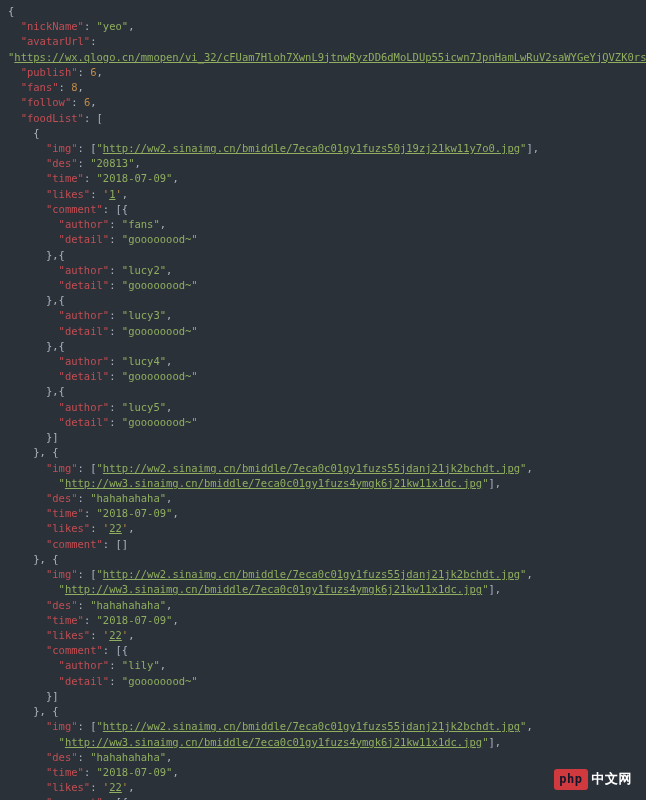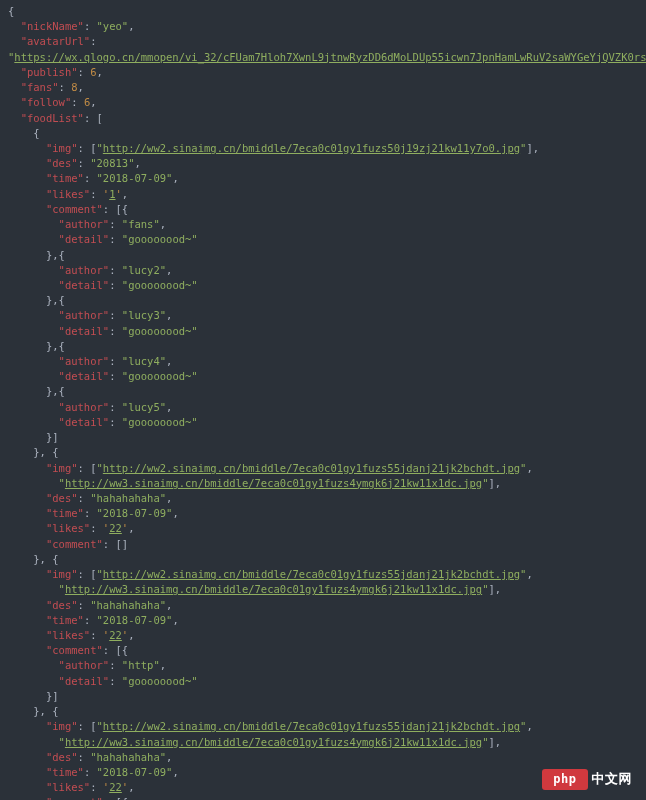--- a/index.html
+++ b/index.html
@@ -26,23 +26,23 @@
     bottom: 10px;
     right: 14px;
     font-size: 13px;
     font-weight: bold;
     color: #ffffff;
     letter-spacing: 0.5px;
   }
   .watermark .logo {
     display: inline-block;
     background: #d0393e;
-    color: #ffffff;
+    color: #0f172a;
     border-radius: 3px;
-    padding: 2px 11px;
+    padding: 2px 5px;
     margin-right: 4px;
     font-size: 12px;
   }
 </style>
 </head>
 <body>
 
 <div class="code"><span class="pn">{</span>
   <span class="ky">"nickName"</span><span class="pn">: </span><span class="st">"<span>yeo</span>"</span><span class="pn">,</span>
   <span class="ky">"avatarUrl"</span><span class="pn">:</span>
@@ -79,21 +79,21 @@
       <span class="ky">"time"</span><span class="pn">: </span><span class="st">"<span>2018-07-09</span>"</span><span class="pn">,</span>
       <span class="ky">"likes"</span><span class="pn">: </span><span class="nm">'<span class="lk">22</span>'</span><span class="pn">,</span>
       <span class="ky">"comment"</span><span class="pn">: []</span>
     <span class="pn">}, {</span>
       <span class="ky">"img"</span><span class="pn">: [</span><span class="st">"<span class="lk">http://ww2.sinaimg.cn/bmiddle/7eca0c01gy1fuzs55jdanj21jk2bchdt.jpg</span>"</span><span class="pn">,</span>
         <span class="st">"<span class="lk">http://ww3.sinaimg.cn/bmiddle/7eca0c01gy1fuzs4ymgk6j21kw11x1dc.jpg</span>"</span><span class="pn">],</span>
       <span class="ky">"des"</span><span class="pn">: </span><span class="st">"<span>hahahahaha</span>"</span><span class="pn">,</span>
       <span class="ky">"time"</span><span class="pn">: </span><span class="st">"<span>2018-07-09</span>"</span><span class="pn">,</span>
       <span class="ky">"likes"</span><span class="pn">: </span><span class="nm">'<span class="lk">22</span>'</span><span class="pn">,</span>
       <span class="ky">"comment"</span><span class="pn">: [{</span>
-        <span class="ky">"author"</span><span class="pn">: </span><span class="st">"<span>http</span>"</span><span class="pn">,</span>
+        <span class="ky">"author"</span><span class="pn">: </span><span class="st">"<span>lily</span>"</span><span class="pn">,</span>
         <span class="ky">"detail"</span><span class="pn">: </span><span class="st">"<span>goooooood~</span>"</span>
       <span class="pn">}]</span>
     <span class="pn">}, {</span>
       <span class="ky">"img"</span><span class="pn">: [</span><span class="st">"<span class="lk">http://ww2.sinaimg.cn/bmiddle/7eca0c01gy1fuzs55jdanj21jk2bchdt.jpg</span>"</span><span class="pn">,</span>
         <span class="st">"<span class="lk">http://ww3.sinaimg.cn/bmiddle/7eca0c01gy1fuzs4ymgk6j21kw11x1dc.jpg</span>"</span><span class="pn">],</span>
       <span class="ky">"des"</span><span class="pn">: </span><span class="st">"<span>hahahahaha</span>"</span><span class="pn">,</span>
       <span class="ky">"time"</span><span class="pn">: </span><span class="st">"<span>2018-07-09</span>"</span><span class="pn">,</span>
       <span class="ky">"likes"</span><span class="pn">: </span><span class="nm">'<span class="lk">22</span>'</span><span class="pn">,</span>
       <span class="ky">"comment"</span><span class="pn">: [{</span>
         

